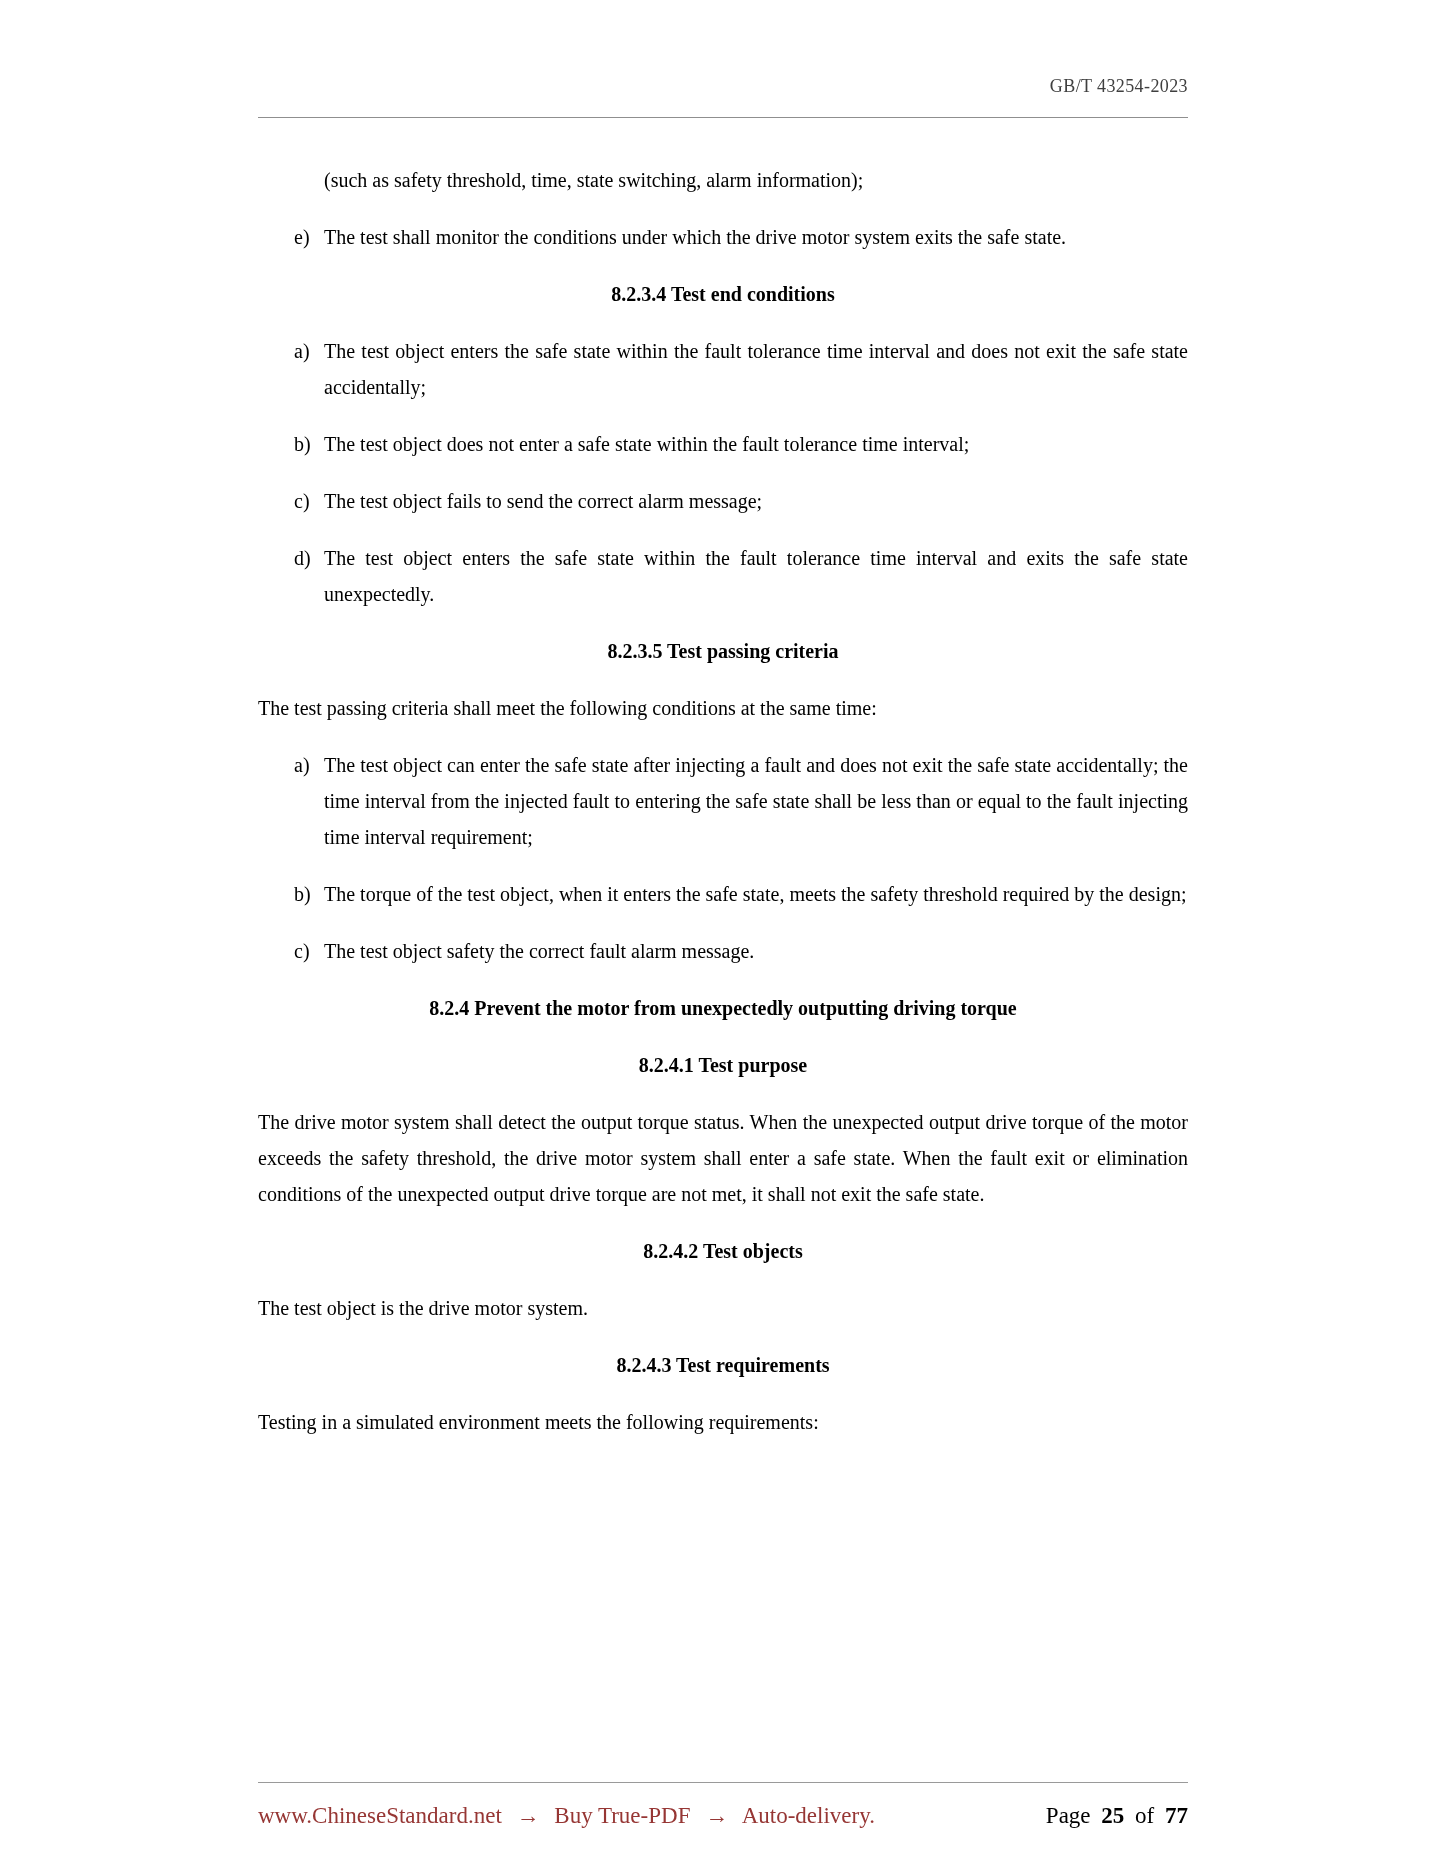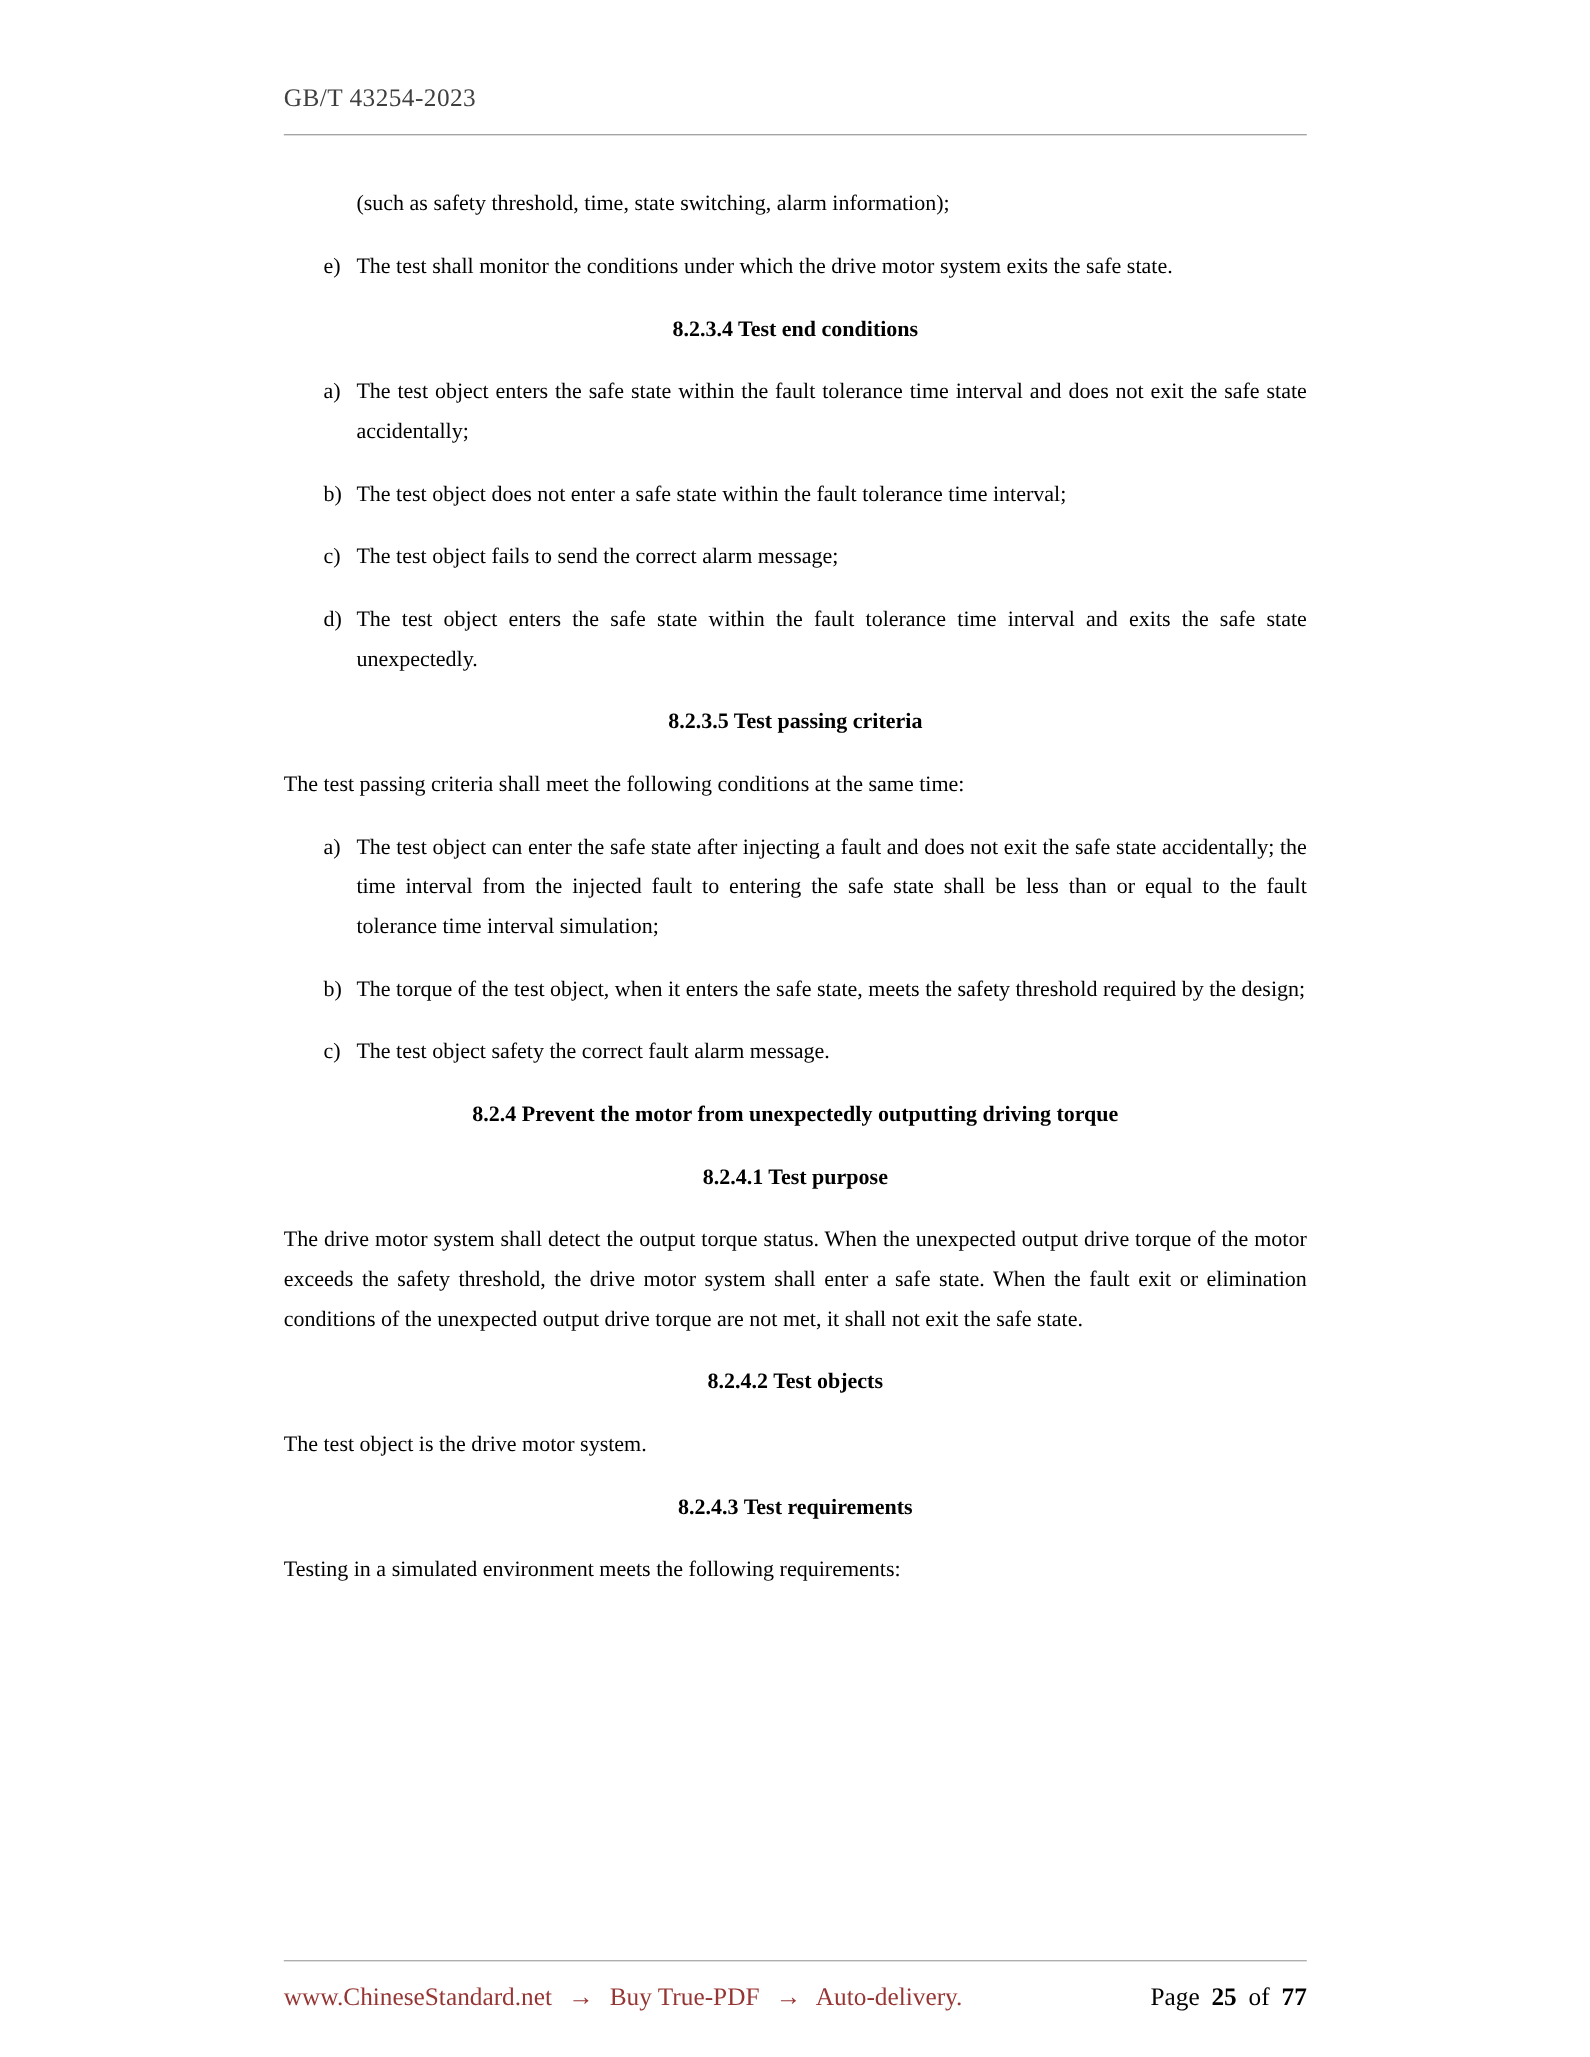--- a/index.html
+++ b/index.html
@@ -12,22 +12,22 @@
   }
   .page {
     position: relative;
     width: 1445px;
     height: 1870px;
     background: #ffffff;
     padding: 76px 257px 0 258px;
     overflow: hidden;
   }
   .doc-header {
-    text-align: left;
-    font-size: 23px;
+    text-align: right;
+    font-size: 18px;
     color: #3f3f3f;
     letter-spacing: 0.4px;
     margin-bottom: 20px;
   }
   .header-rule {
     border: none;
     border-top: 1px solid #8f8f8f;
     height: 0;
     margin-bottom: 44px;
   }
@@ -117,21 +117,21 @@
       <span class="marker">d)</span>
       <span class="list-text">The test object enters the safe state within the fault tolerance time interval and exits the safe state unexpectedly.</span>
     </div>
 
     <div class="block heading">8.2.3.5 Test passing criteria</div>
 
     <div class="block para">The test passing criteria shall meet the following conditions at the same time:</div>
 
     <div class="block list">
       <span class="marker">a)</span>
-      <span class="list-text">The test object can enter the safe state after injecting a fault and does not exit the safe state accidentally; the time interval from the injected fault to entering the safe state shall be less than or equal to the fault tolerance time interval simulation;</span>
+      <span class="list-text">The test object can enter the safe state after injecting a fault and does not exit the safe state accidentally; the time interval from the injected fault to entering the safe state shall be less than or equal to the fault injecting time interval requirement;</span>
     </div>
 
     <div class="block list">
       <span class="marker">b)</span>
       <span class="list-text">The torque of the test object, when it enters the safe state, meets the safety threshold required by the design;</span>
     </div>
 
     <div class="block list">
       <span class="marker">c)</span>
       <span class="list-text">The test object safety the correct fault alarm message.</span>

